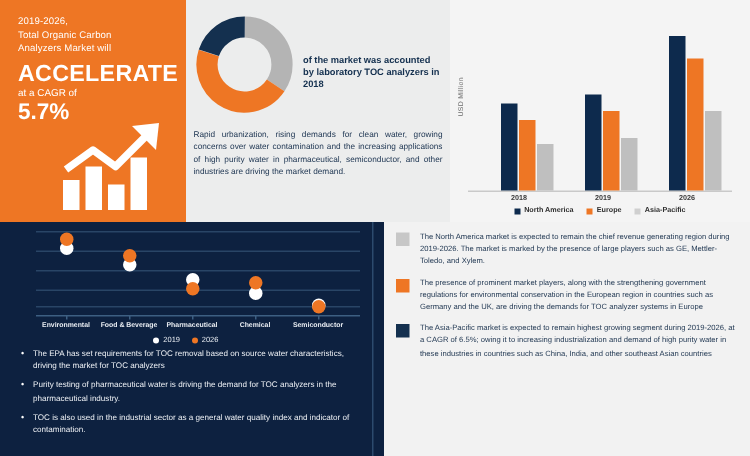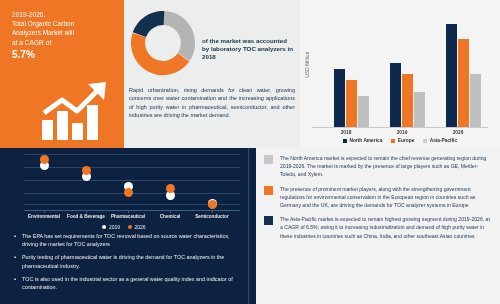--- a/index.html
+++ b/index.html
@@ -16,21 +16,21 @@
 
   
   .orange-panel {
     position:absolute; left:0; top:0; width:124px; height:148px;
     background:#ee7624; color:#ffffff;
     padding:10px 8px 0 12px;
   }
   .op-line { font-size:6.4px; line-height:9.2px; letter-spacing:.1px; }
   .op-accel { font-size:15.5px; font-weight:bold; letter-spacing:.2px; margin-top:3px; line-height:17px; }
   .op-cagr { font-size:6.6px; margin-top:1px; }
-  .op-pct { font-size:10px; font-weight:bold; line-height:17px; }
+  .op-pct { font-size:15px; font-weight:bold; line-height:17px; }
 
   .growth-icon { position:absolute; right:8px; bottom:6px; width:78px; height:62px; }
 
   
   .mid-panel {
     position:absolute; left:124px; top:0; width:176px; height:148px;
     background:#eceded;
     padding:8px 7px 0 5px;
   }
   .donut-wrap { position:absolute; left:6px; top:10px; width:66px; height:66px; }
@@ -115,20 +115,21 @@
 </style>
 </head>
 <body>
 
 <div class="top-band">
 
   <div class="orange-panel">
     <div class="op-line">2019-2026,</div>
     <div class="op-line">Total Organic Carbon</div>
     <div class="op-line">Analyzers Market will</div>
+    <div class="op-accel">ACCELERATE</div>
     <div class="op-cagr">at a CAGR of</div>
     <div class="op-pct">5.7%</div>
 
     <svg class="growth-icon" viewBox="0 0 78 62">
       <rect x="4" y="40" width="11" height="20" fill="#ffffff"></rect>
       <rect x="19" y="31" width="11" height="29" fill="#ffffff"></rect>
       <rect x="34" y="43" width="11" height="17" fill="#ffffff"></rect>
       <rect x="49" y="25" width="11" height="35" fill="#ffffff"></rect>
       <polyline points="6,33 24,20 39,31 62,8" fill="none" stroke="#ffffff" stroke-width="5" stroke-linejoin="round"></polyline>
       <polygon points="50,4 68,2 66,20" fill="#ffffff"></polygon>

